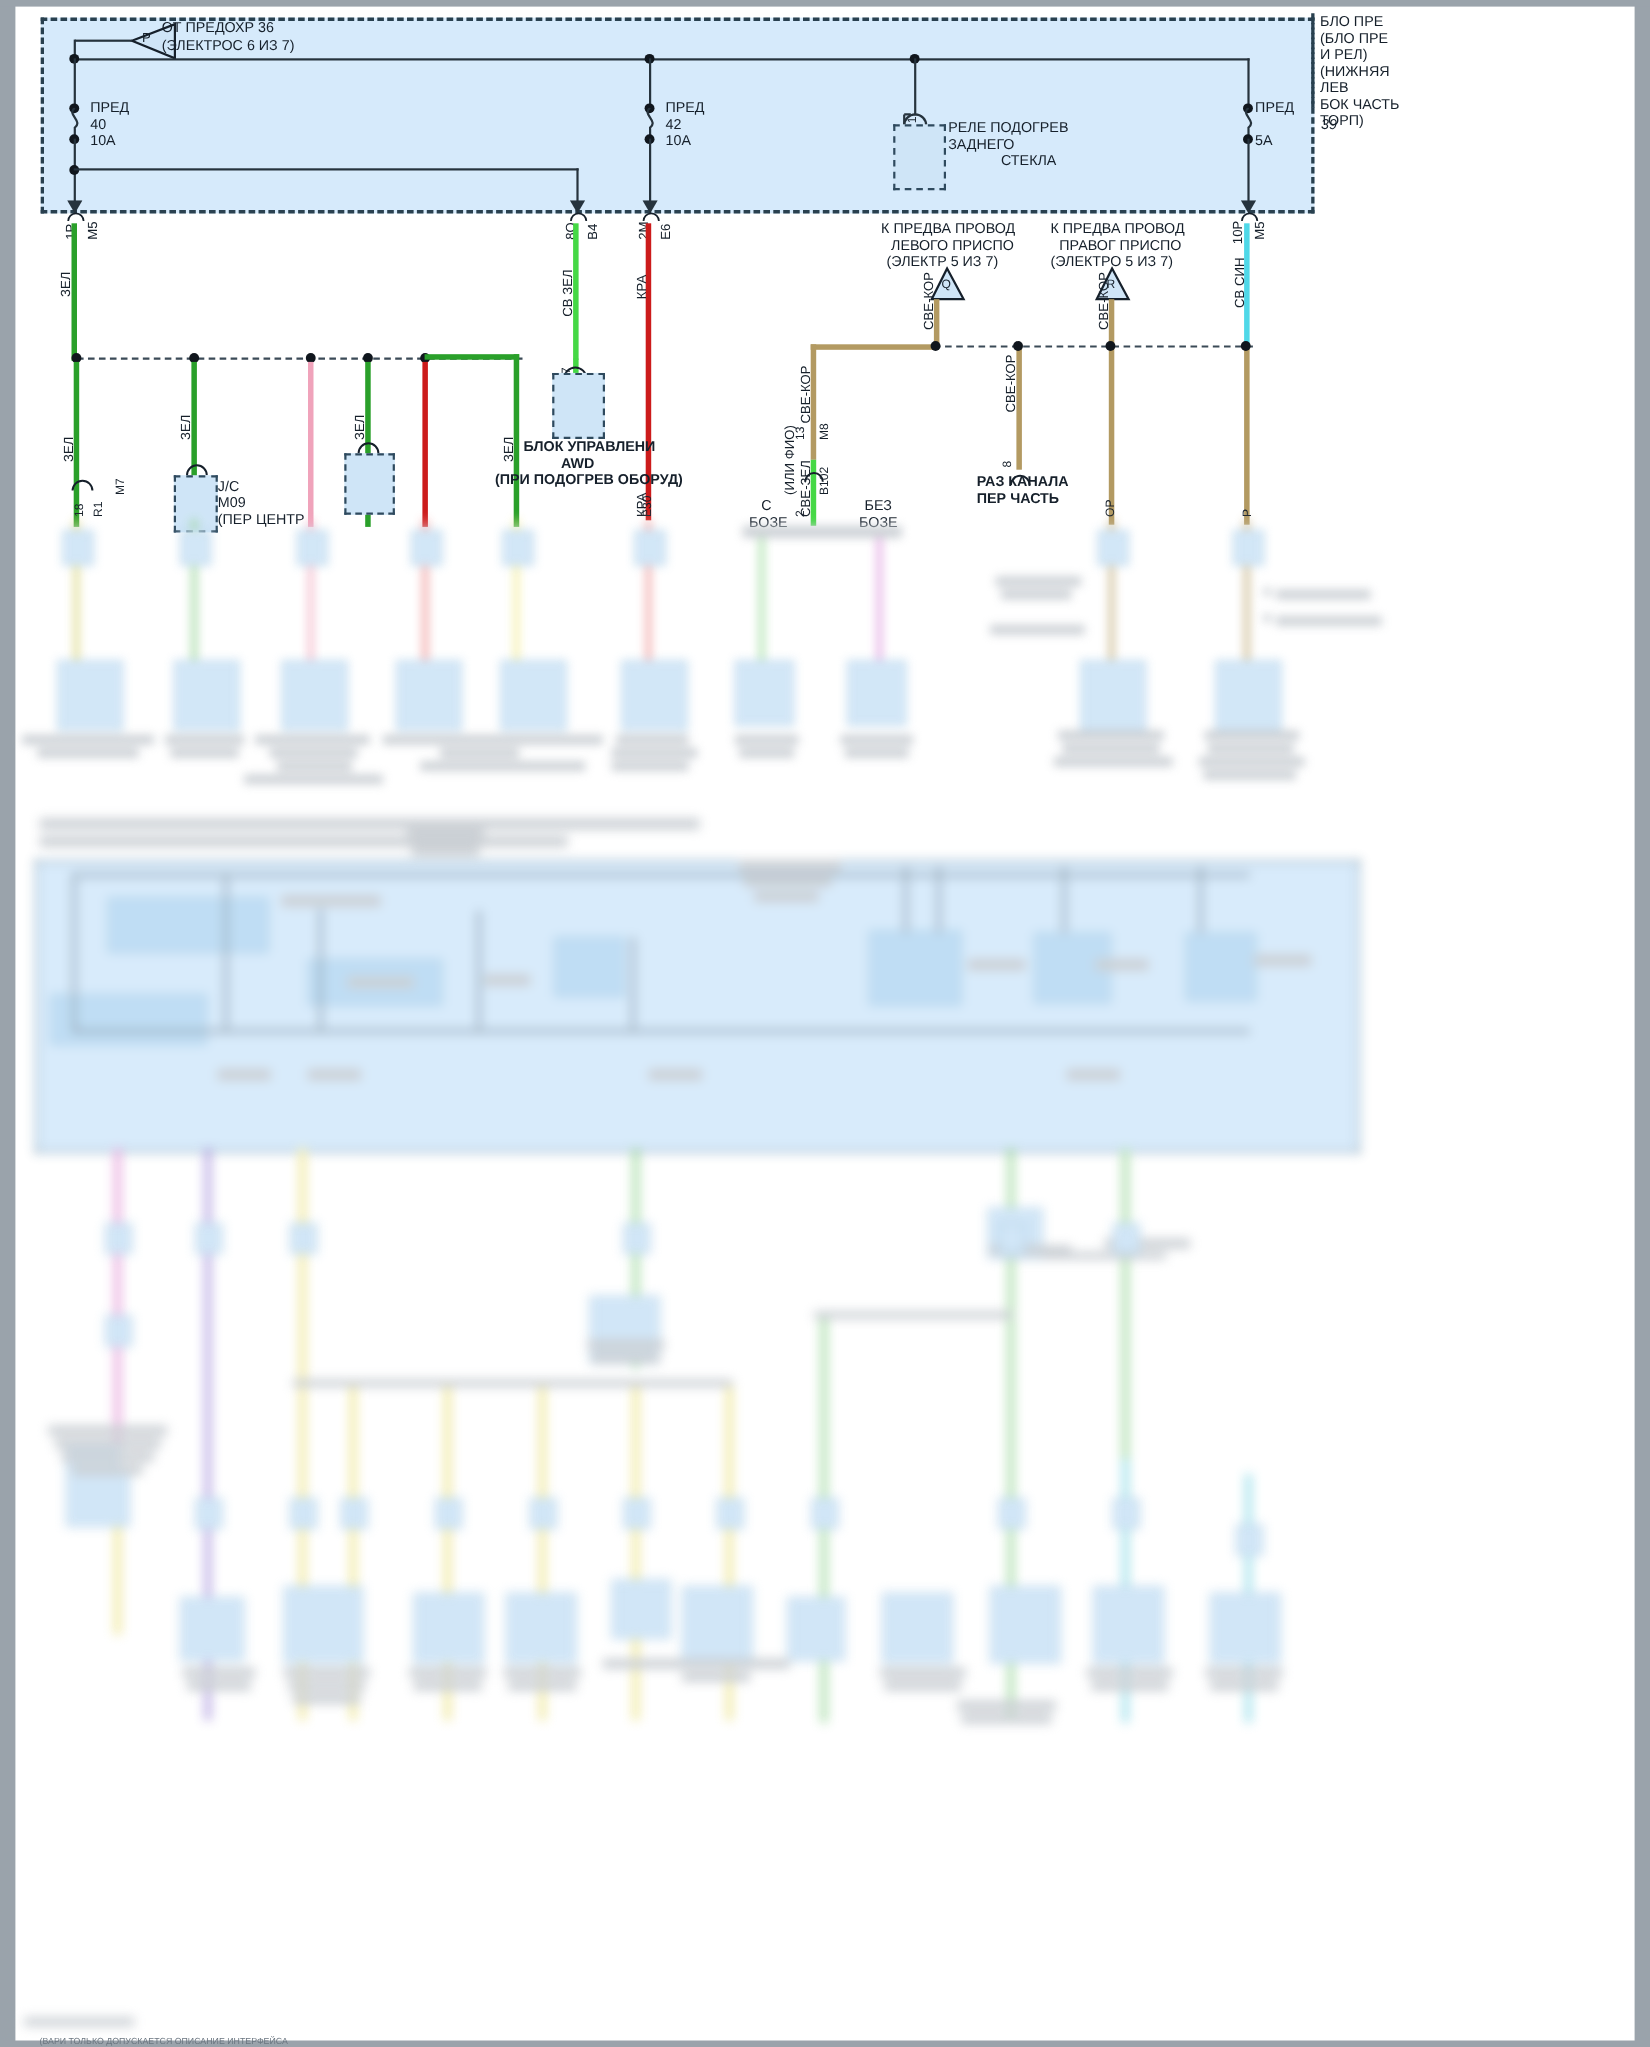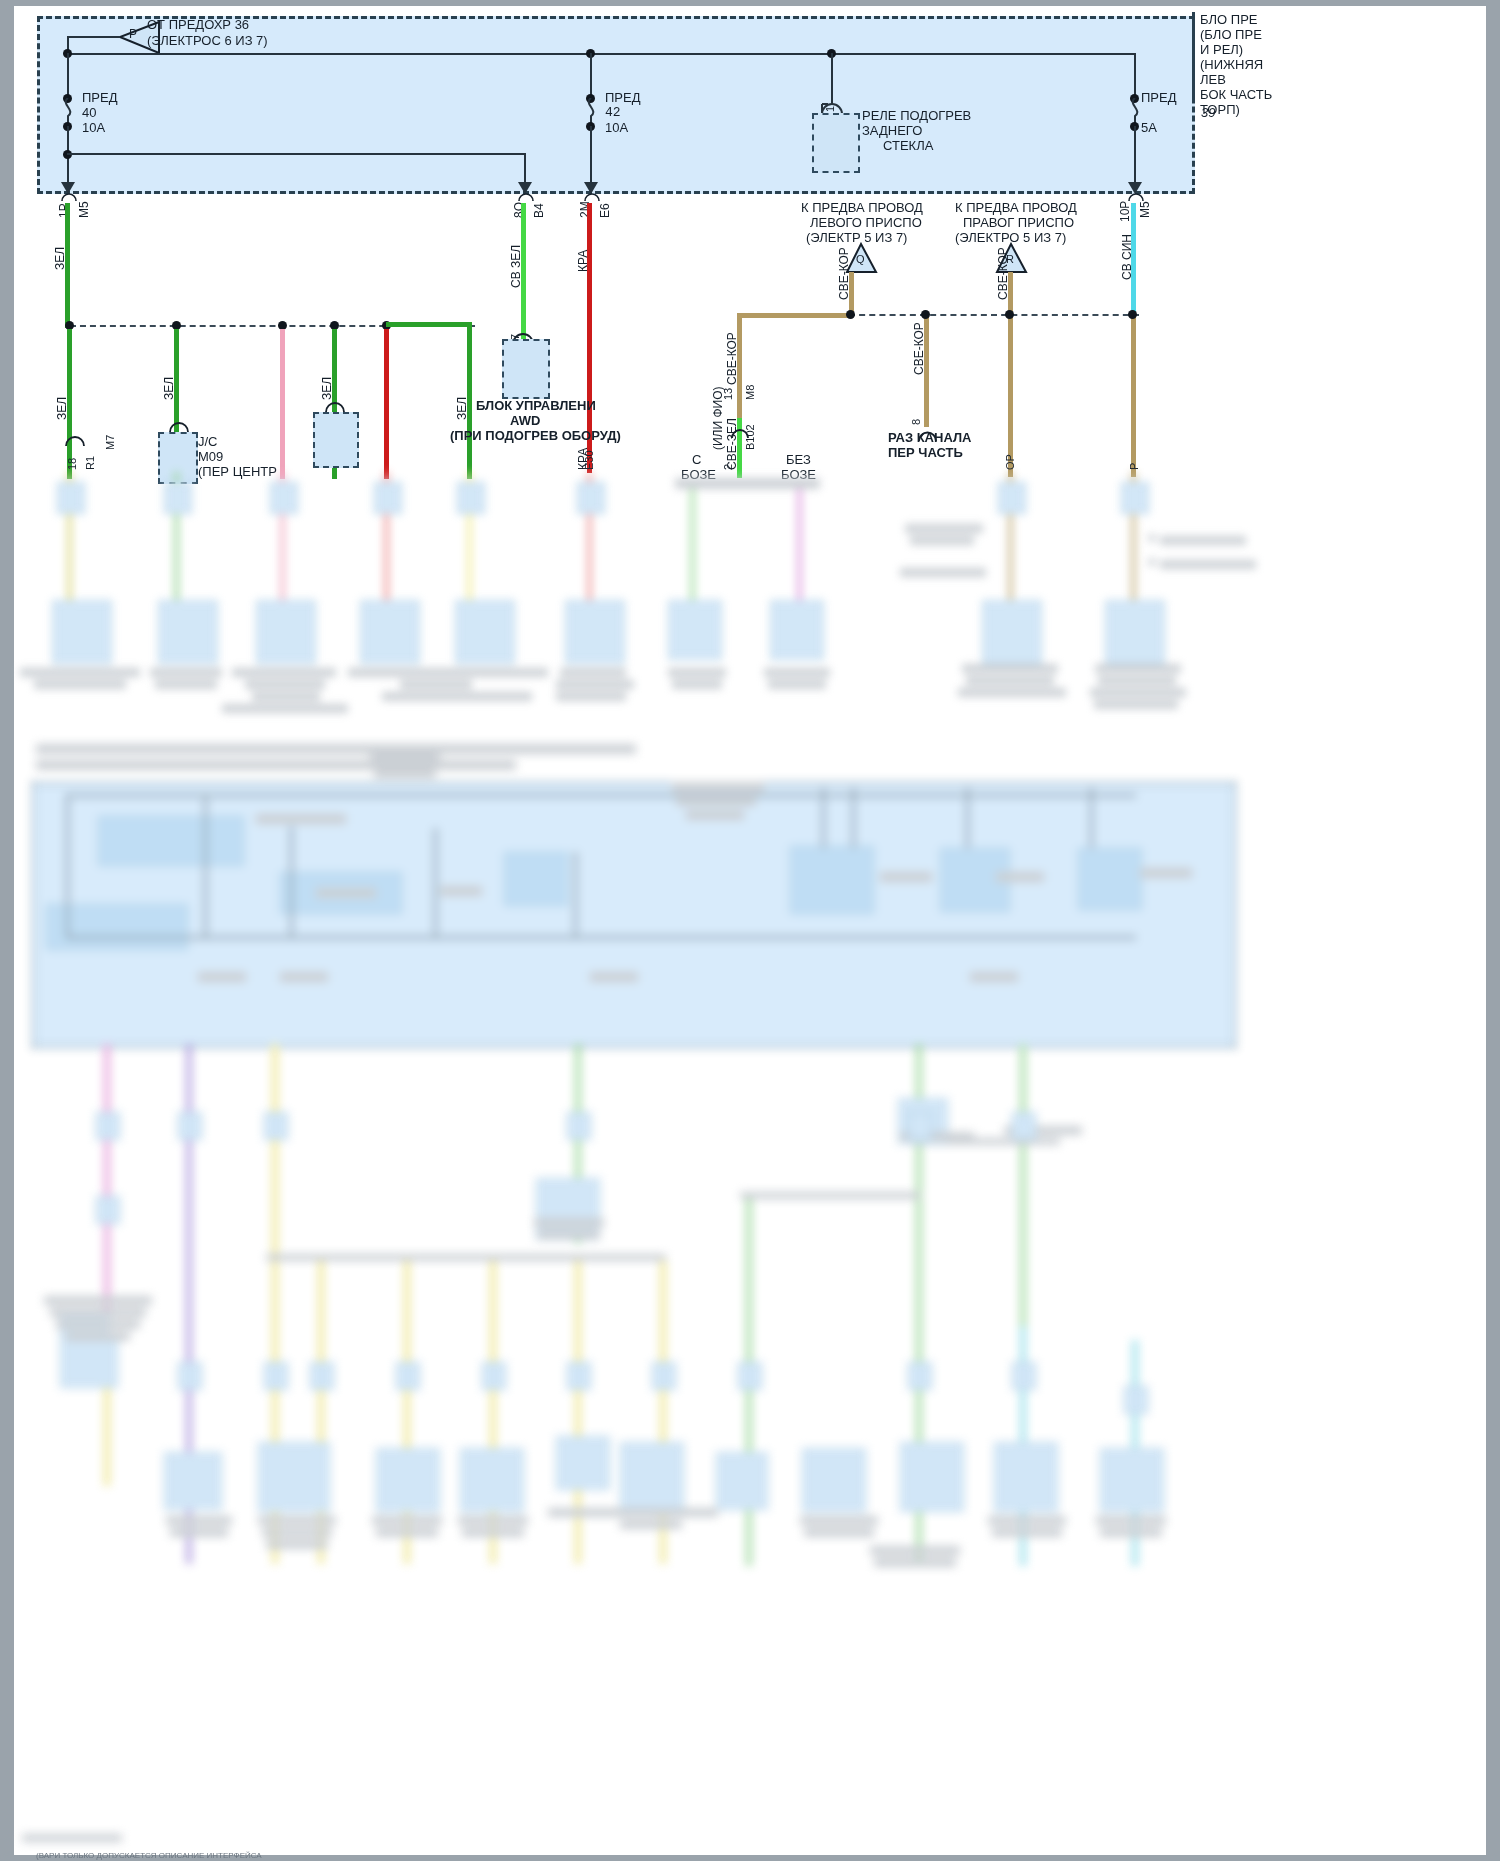--- a/index.html
+++ b/index.html
@@ -95,21 +95,21 @@
       <polygon points="7,12 0,0 14,0" fill="#26333d"></polygon>
     </svg>
 
   <div class="wire" style="left:590px;top:53px;width:2px;height:45px;background:#26333d;"></div>
   <div class="node" style="left:586px;top:94px;"></div>
   <svg class="abs" style="left:582px;top:98px;" width="18" height="28">
     <path d="M9,0 C1,6 17,12 9,18 L9,28" fill="none" stroke="#26333d" stroke-width="2"></path>
   </svg>
   <div class="node" style="left:586px;top:122px;"></div>
   <div class="txt" style="left:605px;top:90px;">ПРЕД</div>
-  <div class="txt" style="left:605px;top:105px;font-family:Liberation Mono, monospace;">42</div>
+  <div class="txt" style="left:605px;top:105px;">42</div>
   <div class="txt" style="left:605px;top:120px;">10A</div>
   <div class="wire" style="left:590px;top:126px;width:2px;height:62px;background:#26333d;"></div>
   <svg class="abs" style="left:584px;top:182px;" width="14" height="12">
       <polygon points="7,12 0,0 14,0" fill="#26333d"></polygon>
     </svg>
 
   <div class="wire" style="left:1134px;top:53px;width:2px;height:45px;background:#26333d;"></div>
   <div class="node" style="left:1130px;top:94px;"></div>
   <svg class="abs" style="left:1126px;top:98px;" width="18" height="28">
     <path d="M9,0 C1,6 17,12 9,18 L9,28" fill="none" stroke="#26333d" stroke-width="2"></path>
@@ -126,21 +126,21 @@
   <div class="wire" style="left:831px;top:53px;width:2px;height:52px;background:#26333d;"></div>
   <svg class="abs" style="left:814px;top:100px;" width="36" height="16">
     <path d="M8,14 A10,10 0 0 1 28,14" fill="none" stroke="#26333d" stroke-width="2"></path>
     <line x1="8" y1="14" x2="8" y2="4" stroke="#26333d" stroke-width="2"></line>
     <line x1="8" y1="4" x2="14" y2="4" stroke="#26333d" stroke-width="2"></line>
   </svg>
   <div class="vtxt" style="left:824px;top:112px;font-size:11px;">1</div>
   <div class="blk" style="left:812px;top:113px;width:44px;height:56px;"></div>
   <div class="txt" style="left:862px;top:108px;">РЕЛЕ ПОДОГРЕВ</div>
   <div class="txt" style="left:862px;top:123px;">ЗАДНЕГО</div>
-  <div class="txt" style="left:883px;top:138px;text-align:right;">СТЕКЛА</div>
+  <div class="txt" style="left:910px;top:138px;text-align:right;">СТЕКЛА</div>
 
   <div class="vtxt" style="left:58px;top:218px;">1P</div>
   <div class="vtxt" style="left:78px;top:218px;">M5</div>
   <div class="vtxt" style="left:513px;top:218px;">8Q</div>
   <div class="vtxt" style="left:533px;top:218px;">B4</div>
   <div class="vtxt" style="left:579px;top:218px;">2M</div>
   <div class="vtxt" style="left:599px;top:218px;">E6</div>
   <div class="vtxt" style="left:1119px;top:222px;">10P</div>
   <div class="vtxt" style="left:1139px;top:218px;">M5</div>
 

